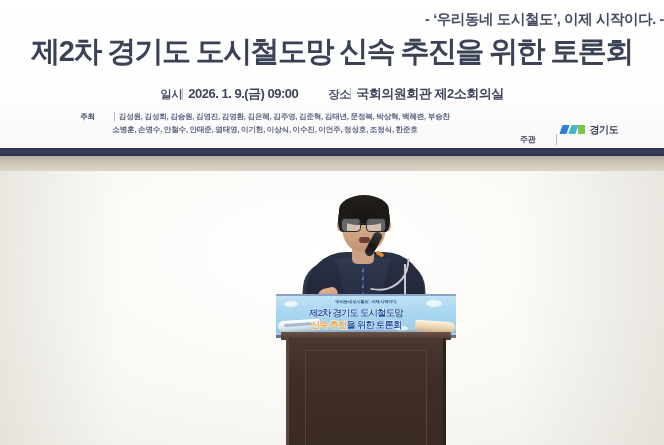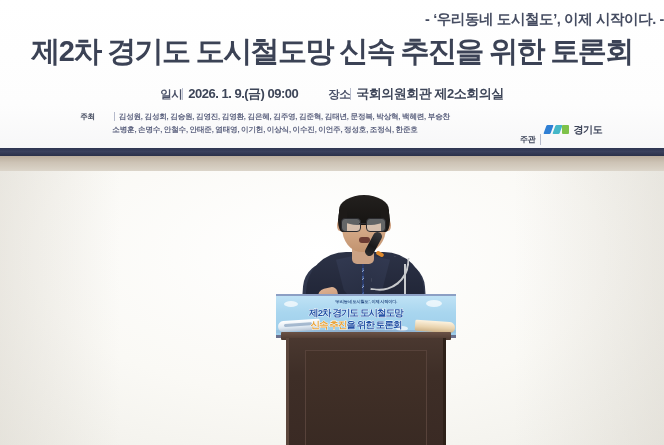--- a/index.html
+++ b/index.html
@@ -121,21 +121,21 @@
     display: flex;
     align-items: center;
     gap: 4px;
     font-size: 8px;
     font-weight: bold;
     color: #3c4358;
     letter-spacing: -0.3px;
     white-space: nowrap;
   }
   #sponsor .sponsor-label {
-    padding-right: 5px;
+    padding-right: 21px;
     border-right: 1px solid #b5bacb;
     margin-top: 20px;
   }
   .gg-logo { display: flex; align-items: center; gap: 1.5px; }
   .gg-bar {
     width: 7px; height: 9px;
     transform: skewX(-20deg);
     border-radius: 1px;
   }
   .gg-bar.b1 { background: #2f7fd4; }

